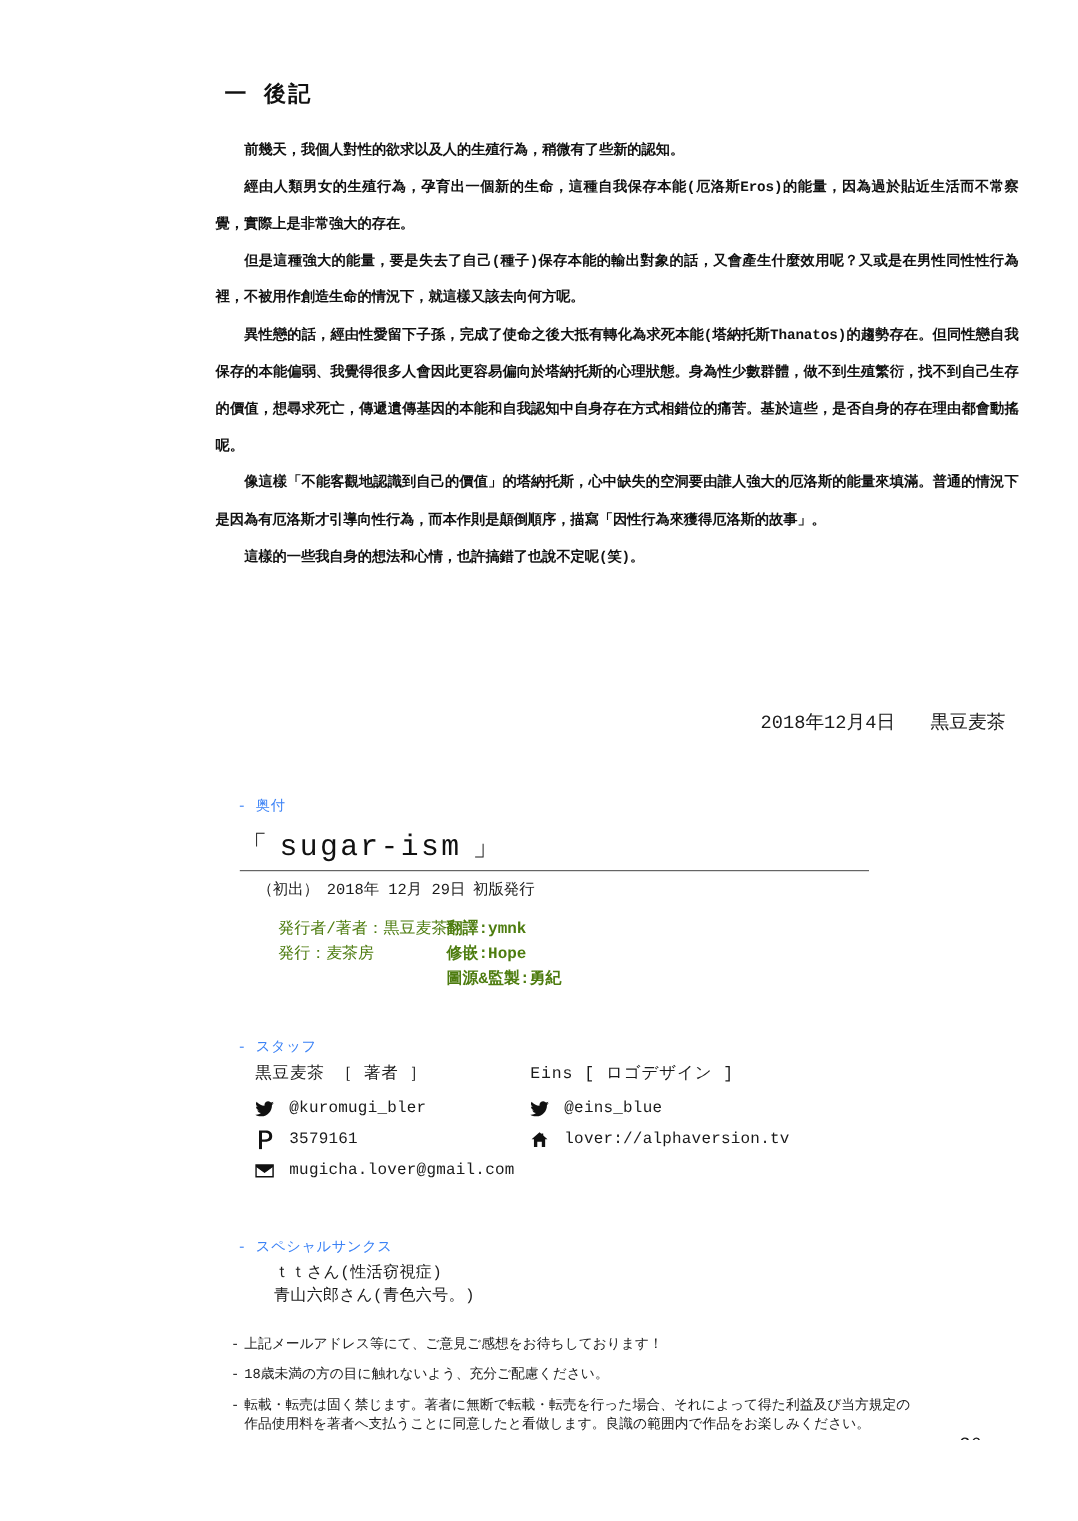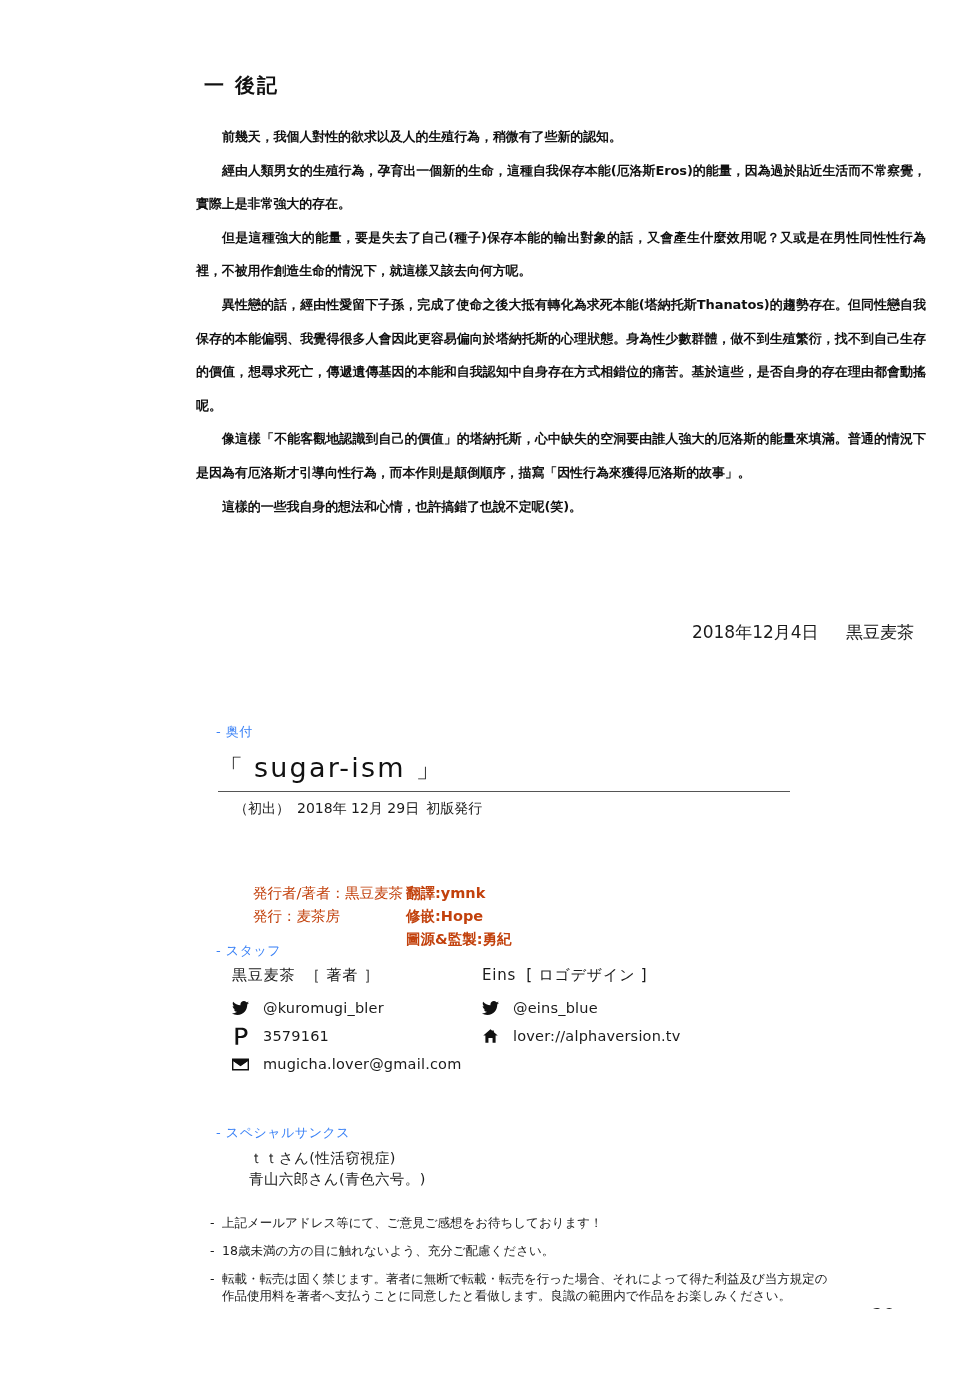--- a/index.html
+++ b/index.html
@@ -11,20 +11,21 @@
     font-family: "DejaVu Sans", "Liberation Sans", sans-serif;
     color: #1a1a1a;
   }
   .page {
     position: relative;
     width: 980px;
     height: 1309px;
     background: #ffffff;
     overflow: hidden;
     box-sizing: border-box;
+    font-family: Liberation Mono, monospace;
   }
 
   
   .afterword-heading {
     position: absolute;
     left: 204px;
     top: 72px;
     font-size: 20px;
     font-weight: 700;
     letter-spacing: 2px;
@@ -44,21 +45,21 @@
     text-justify: inter-character;
     letter-spacing: -0.1px;
   }
   .afterword-body p {
     margin: 0;
     text-indent: 2em;
   }
   .signature {
     position: absolute;
     left: 196px;
-    top: 621px;
+    top: 645px;
     width: 718px;
     text-align: right;
     font-size: 17px;
     font-weight: 400;
     color: #1a1a1a;
   }
   .signature .sig-name {
     margin-left: 22px;
   }
 
@@ -104,23 +105,22 @@
     font-size: 14px;
     color: #1a1a1a;
     white-space: nowrap;
   }
   .first-edition span { margin-right: 7px; }
 
   .pub-col {
     position: absolute;
     font-size: 14.5px;
     line-height: 23px;
-    color: #c2410c;
-    white-space: nowrap;
-    margin-top: 48px;
+    color: #4d7c0f;
+    white-space: nowrap;
   }
   #pub-left  { left: 253px; top: 834px; }
   #pub-right { left: 406px; top: 834px; font-weight: 700; }
   .pub-col div { white-space: nowrap; }
 
   
   .staff-col {
     position: absolute;
     font-size: 14.5px;
     color: #1a1a1a;

